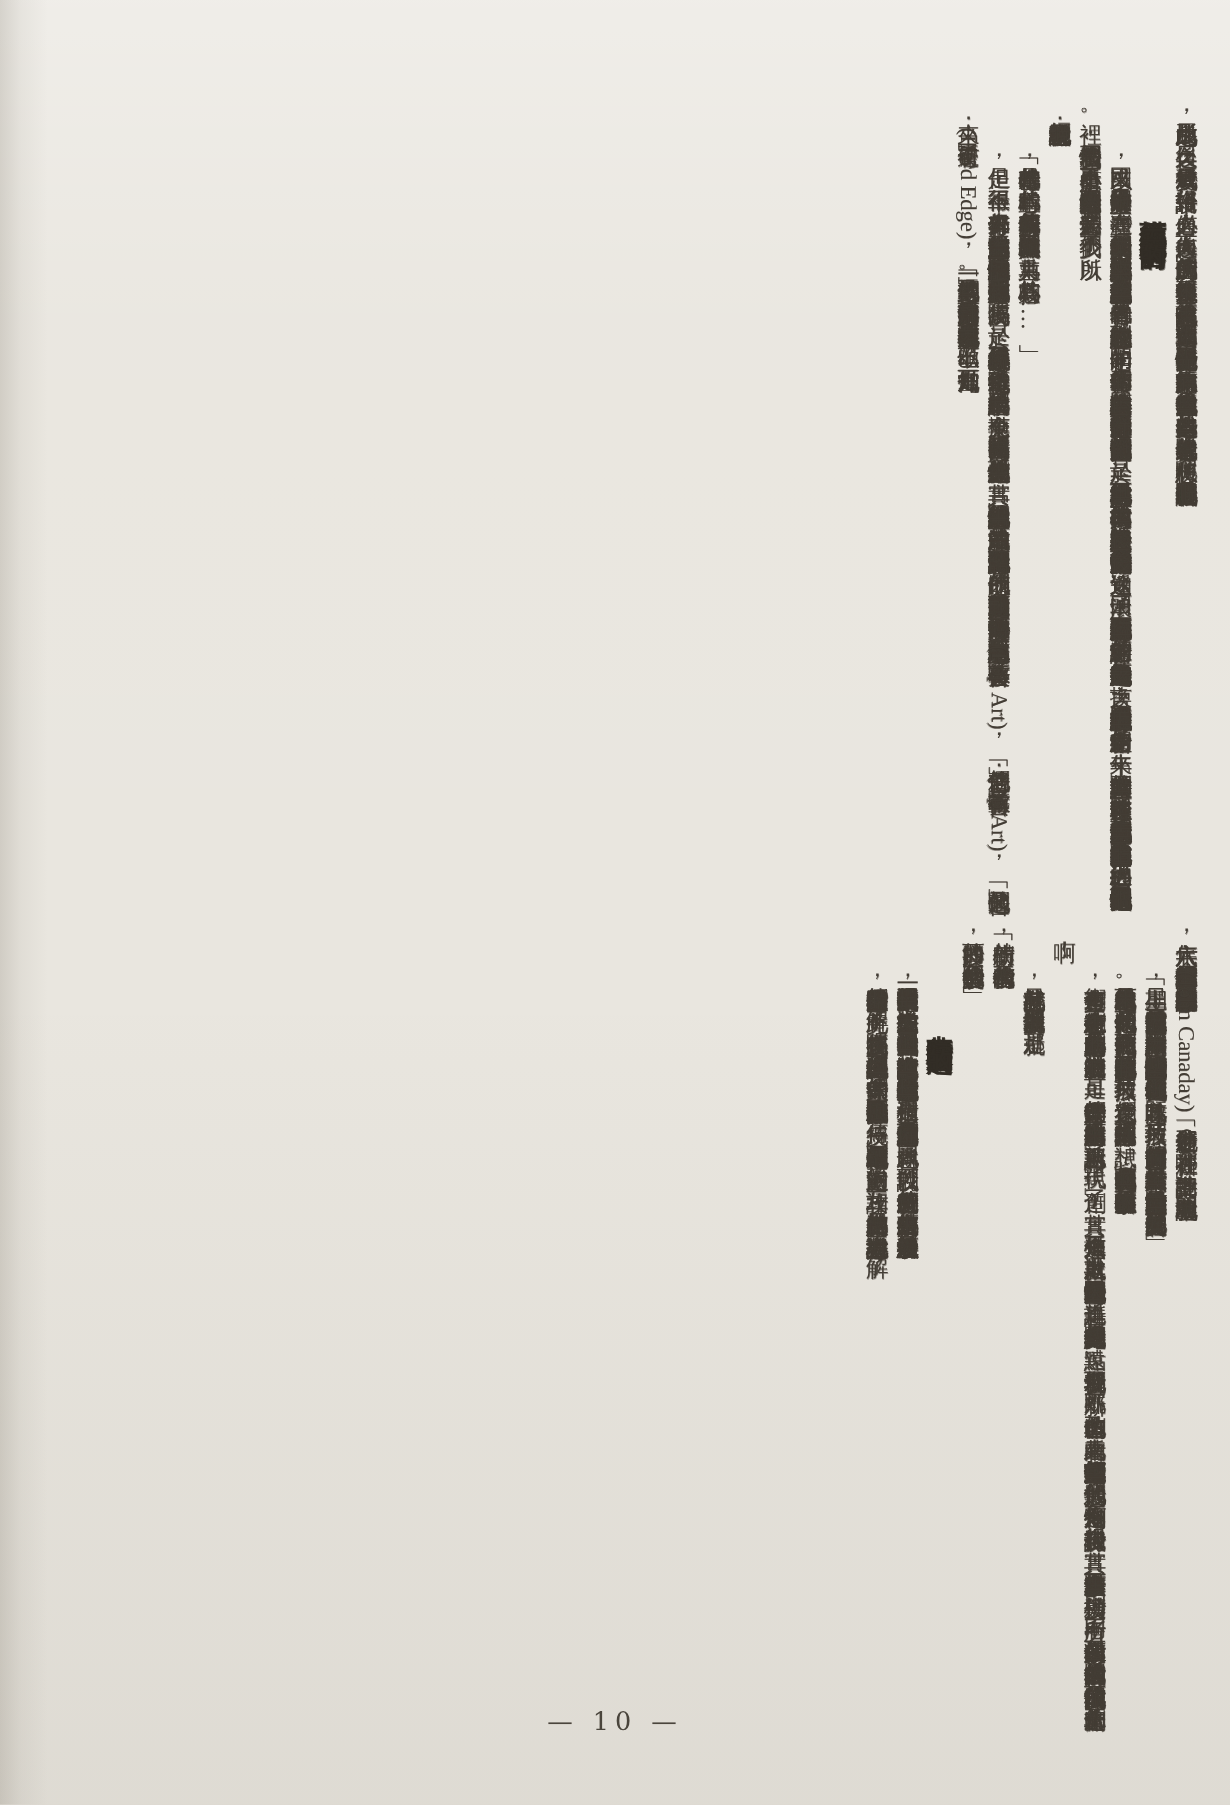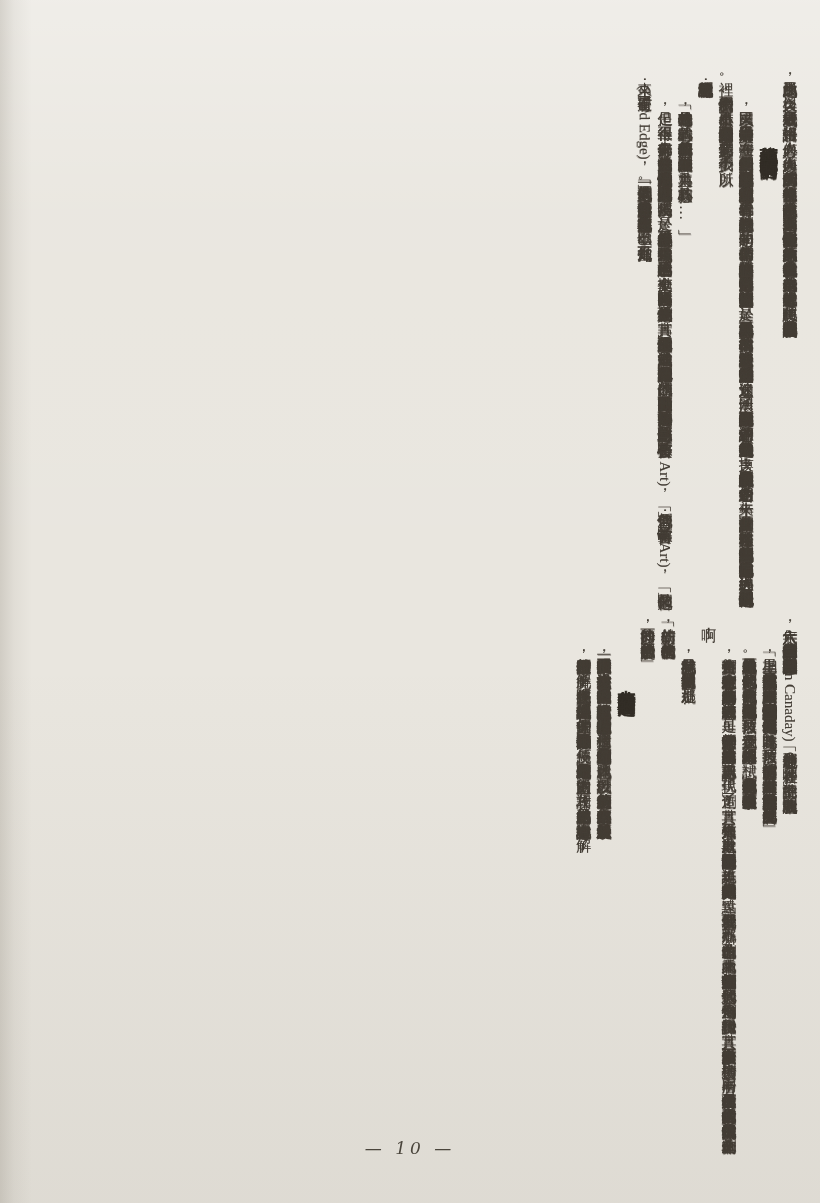--- a/index.html
+++ b/index.html
@@ -53,21 +53,20 @@
   .headline.west   { padding-inline-start: 62px; }
   .headline.spirit { padding-inline-start: 58px; }
   .footer {
     position: absolute;
     top: 1138px; left: 0; right: 0;
     text-align: center;
     font-size: 17px;
     letter-spacing: 4px;
     color: #4a453c;
     font-family: "DejaVu Serif", serif;
-    font-style: italic;
   }
 </style>
 </head>
 <body>
 
 <div class="page">
 
   <div class="band band1">
     <p class="cont">之風由此形成，日久之後，就變成一種風氣。俗語說得好，「人必自侮，而後人侮之。」上一代的「大師」們的所作所爲，使得社會更加卑視藝術，也越發瞧不起藝術家了。「五四」運動遺棄了藝術，也不能完全怪罪那些領導者沒有眼光，藝術家本身的無志氣，沒抱負也是值得自我反省的。這些自暴自棄的上一代，看在這一代青年人的眼裡，將怎樣想呢？那麼就再讓我們來看看他們吧。</p>
     <h2 class="headline west">模仿西洋新的不能代替模仿中國舊有的</h2>

